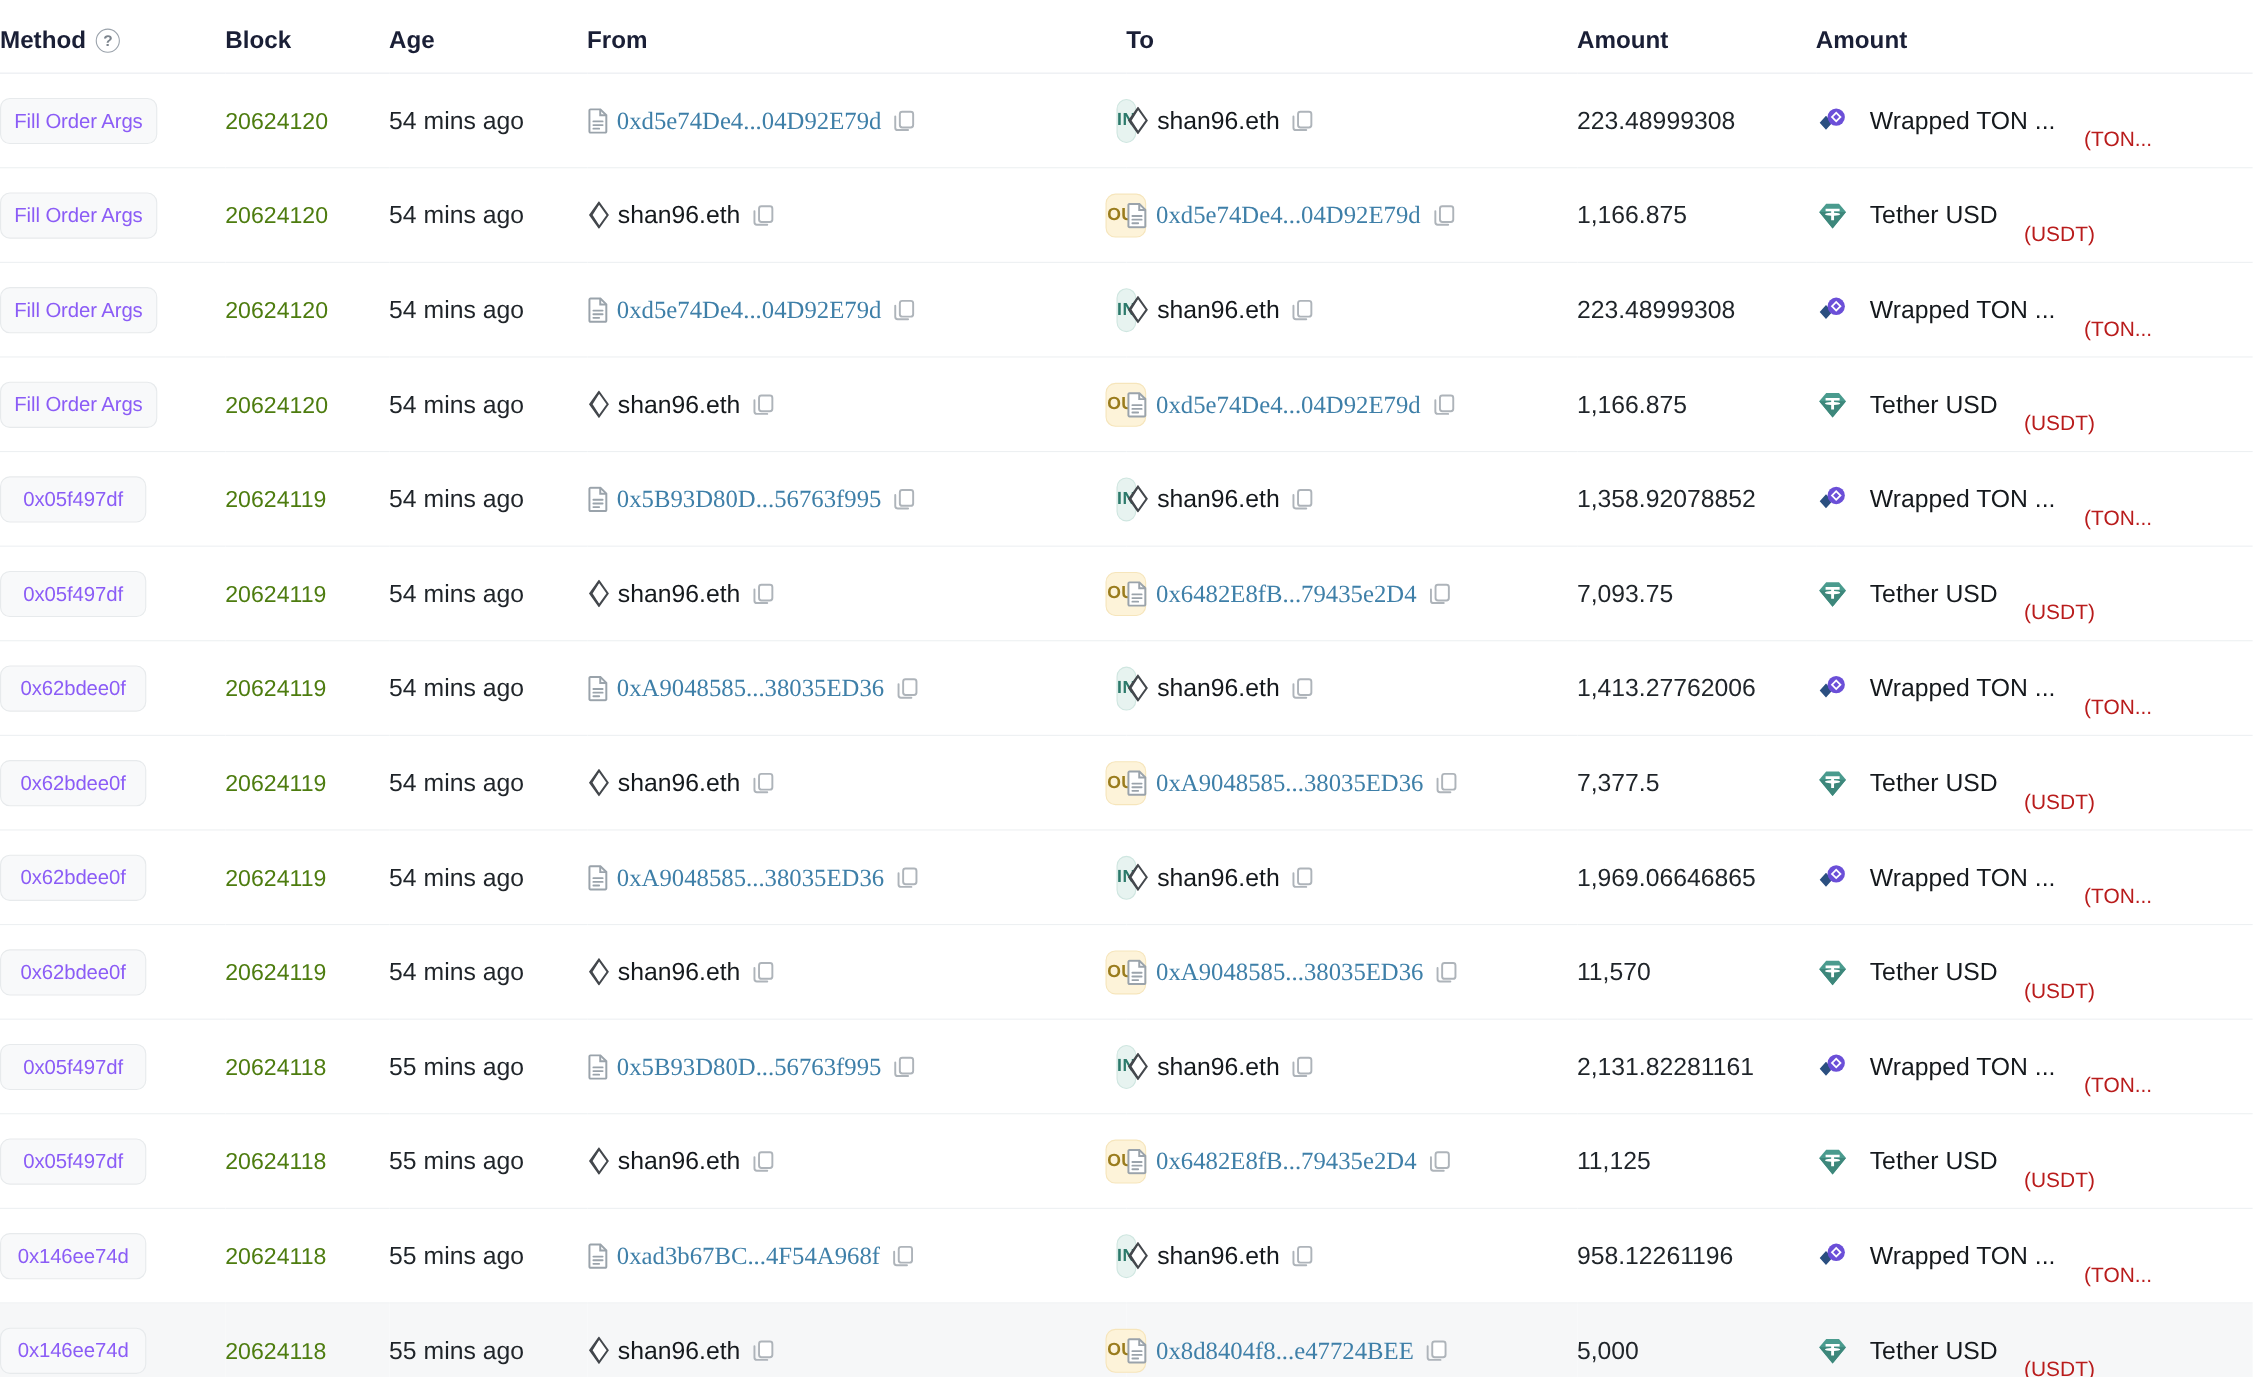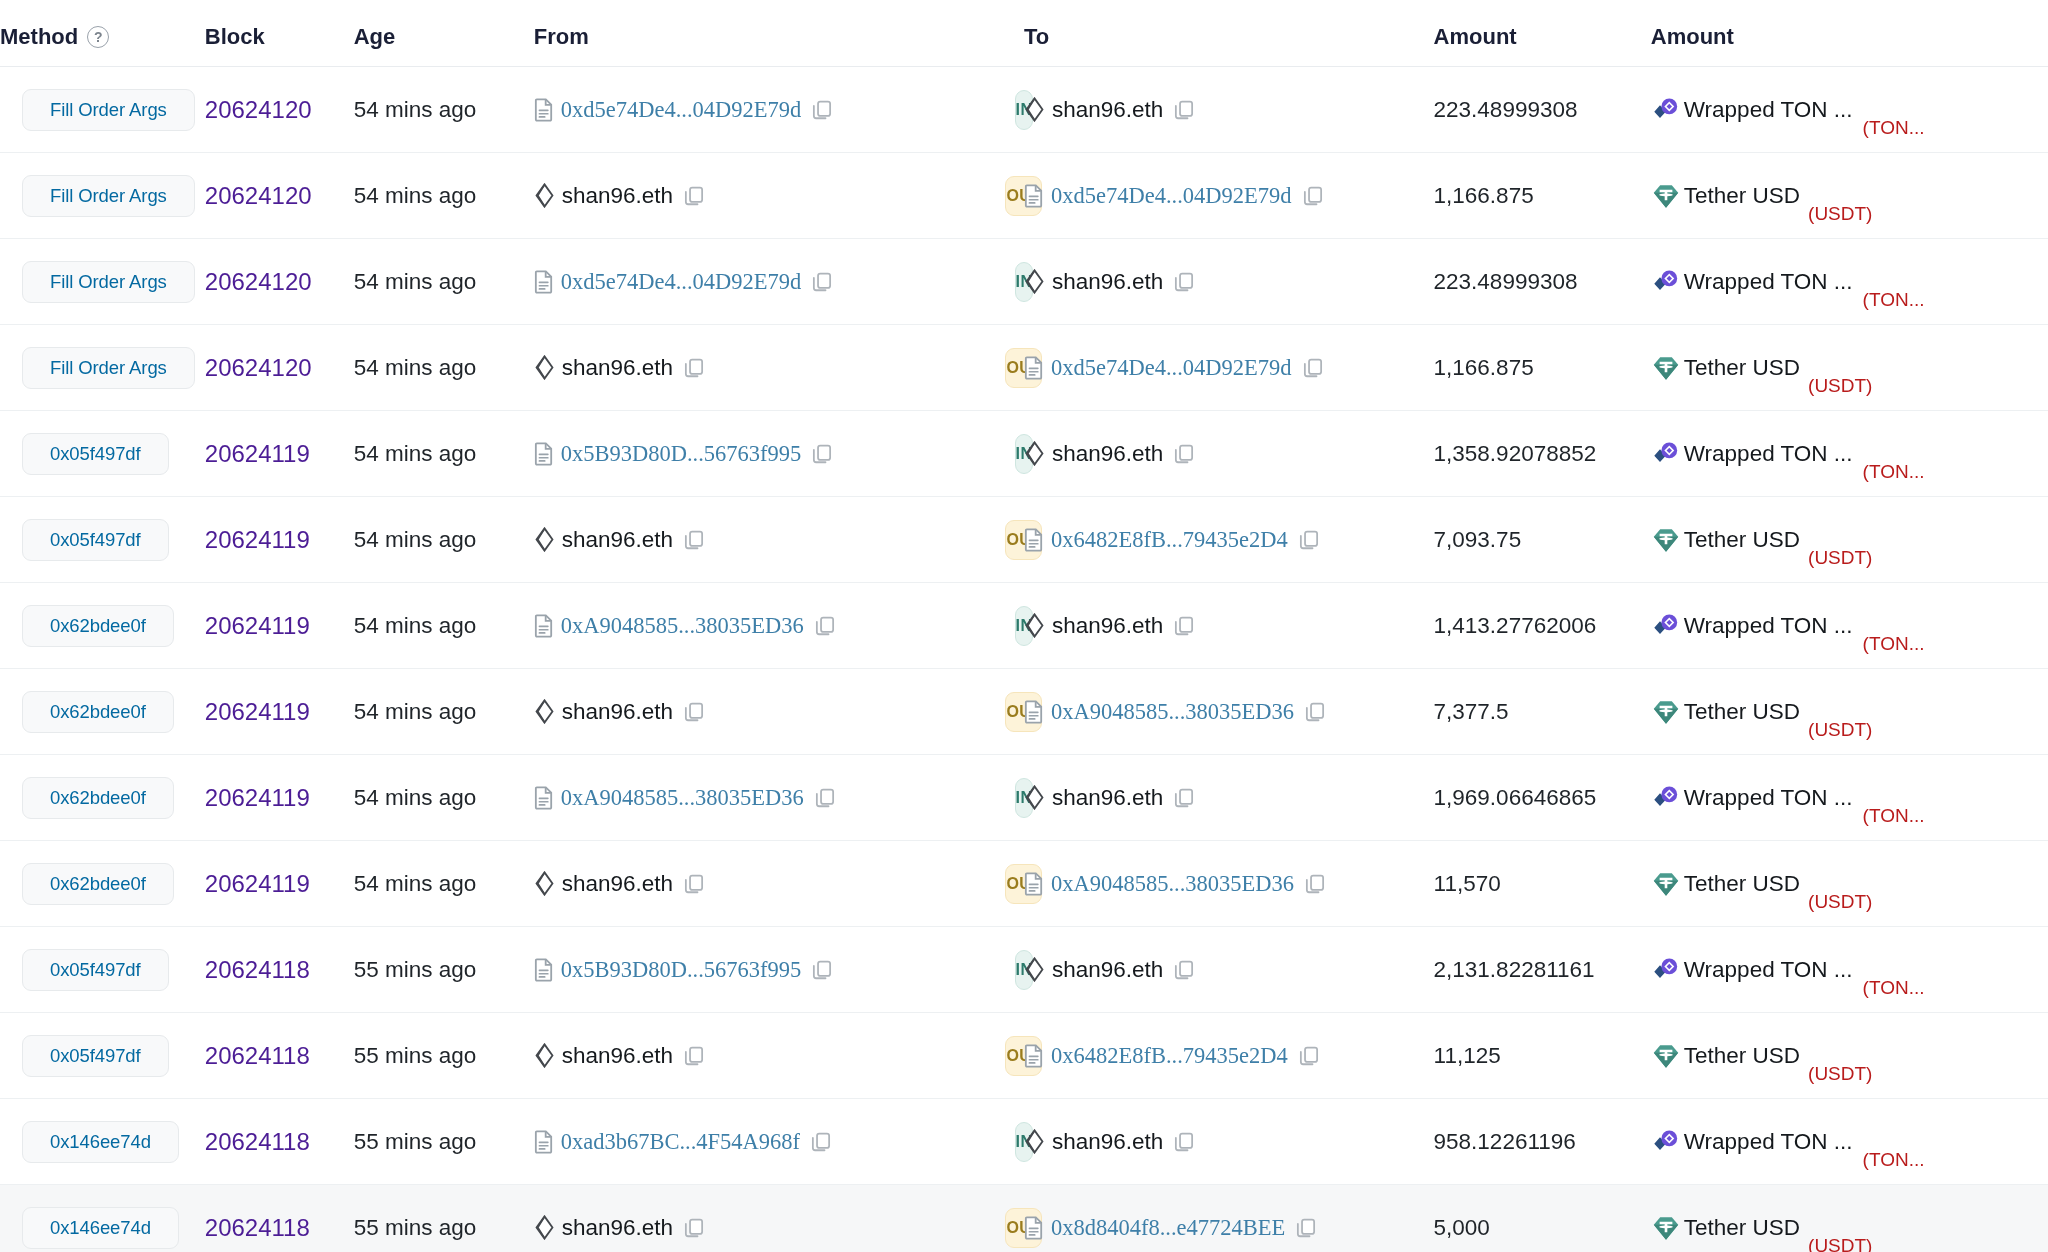--- a/index.html
+++ b/index.html
@@ -84,36 +84,35 @@
     padding: 0;
   }
 
   
   .method-pill {
     display: inline-flex;
     align-items: center;
     justify-content: center;
     min-width: 133px;
     height: 42px;
-    padding: 0 27px;
+    padding: 0 12px;
     border: 1px solid #e7eaec;
     border-radius: 9px;
     background: #f8f9fa;
-    color: #0369a1;
+    color: #8b5cf6;
     font-size: 18.5px;
     letter-spacing: -0.1px;
     cursor: pointer;
-    margin-left: 22px;
   }
 
   .block-link {
-    color: #4c1d95;
+    color: #4d7c0f;
     text-decoration: none;
     cursor: pointer;
-    font-size: 24px;
+    font-size: 21px;
   }
   .age-cell { color: #1f2429; }
 
   
   .addr-cell {
     display: flex;
     align-items: center;
     gap: 7px;
   }
   .addr-link {
@@ -160,21 +159,21 @@
     border: 1px solid #f6e5bb;
     color: #9a7c1d;
   }
 
   .amount-cell { color: #1f2429; font-size: 22.5px; }
 
   
   .token-cell {
     display: flex;
     align-items: center;
-    gap: 3px;
+    gap: 19px;
     overflow: hidden;
   }
   .token-icon { flex: none; width: 30px; height: 30px; }
   .token-name { color: #15191d; font-size: 22.5px; }
   .token-sym  { color: #b91c1c; font-size: 19px; margin-left: 7px; margin-top: 36px; }
   .token-sym.tight { margin-left: 5px; }
 </style>
 </head>
 <body>
 

